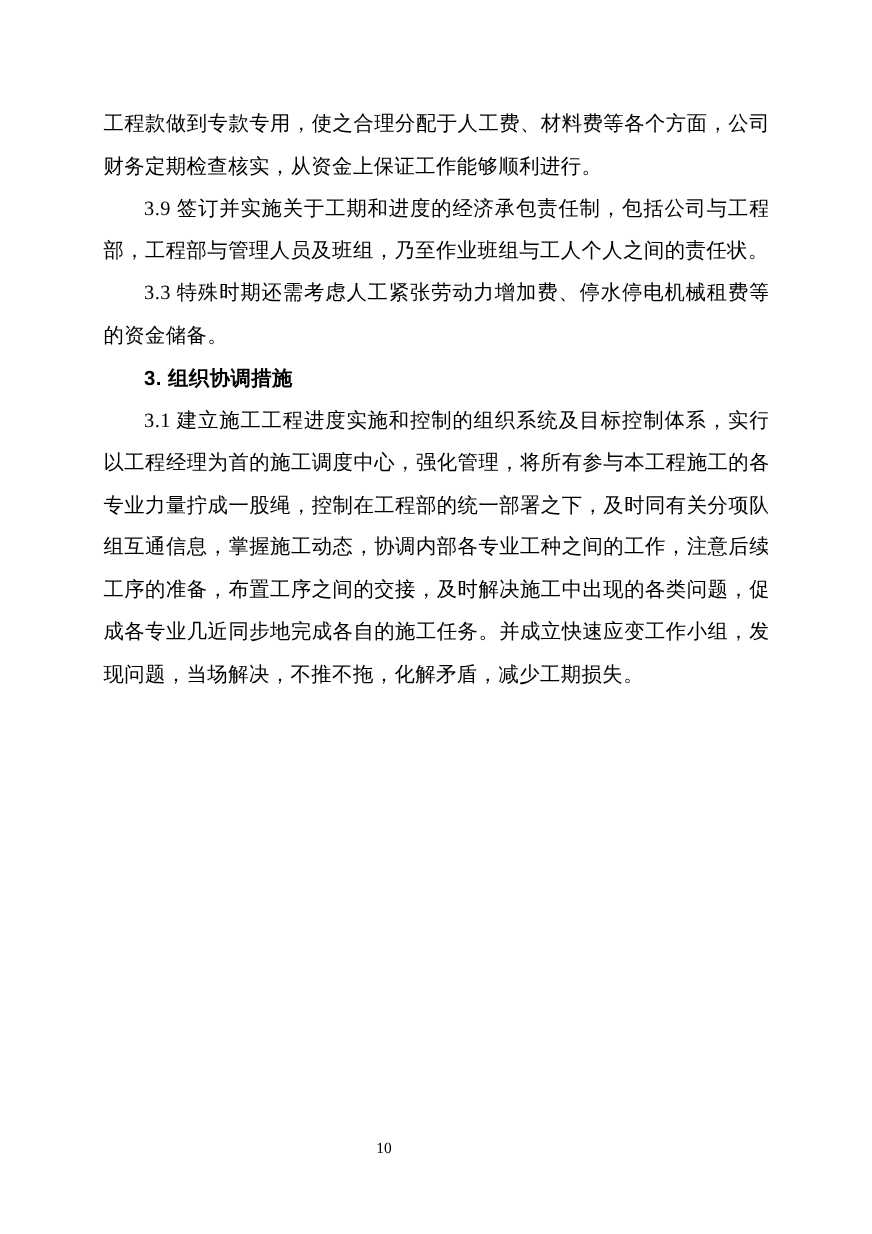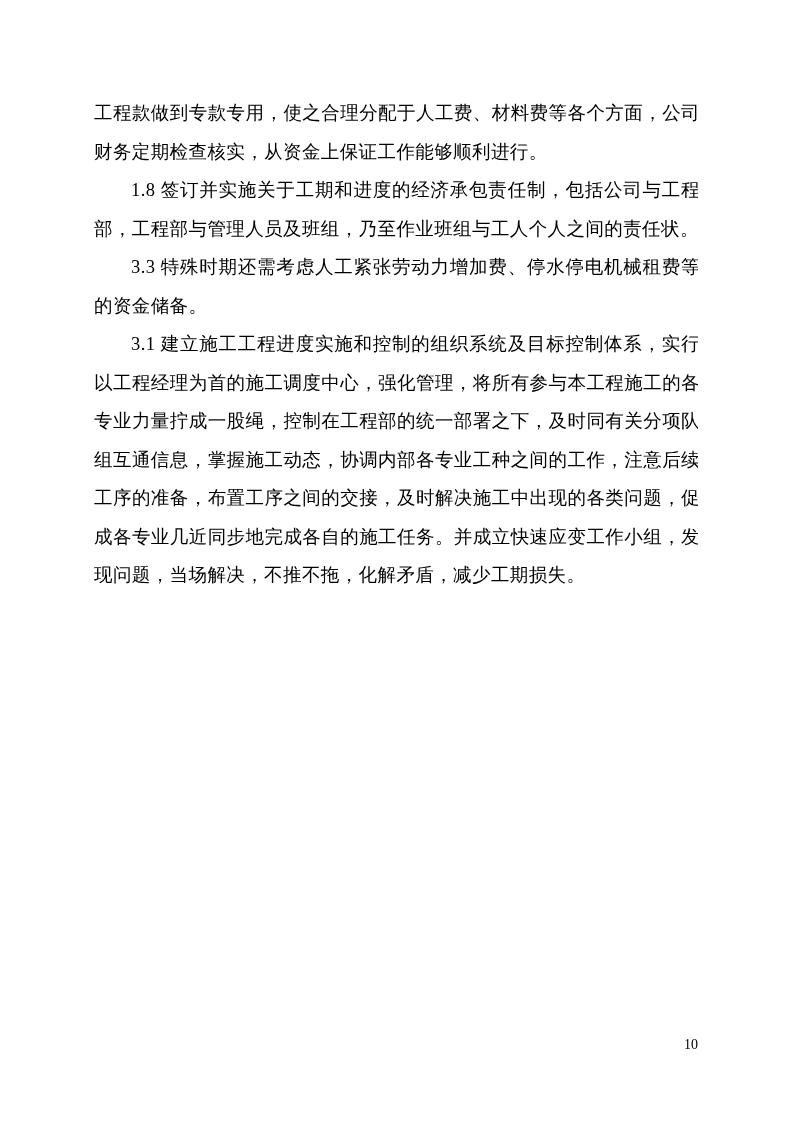--- a/index.html
+++ b/index.html
@@ -42,30 +42,31 @@
     font-size: 18.5px;
     line-height: 38.5px;
     letter-spacing: 0.4px;
     text-indent: 2em;
   }
   .page-number {
     position: absolute;
     left: 0;
     right: 0;
     top: 1036px;
-    text-align: right;
+    text-align: center;
     font-size: 14px;
     line-height: 18px;
     font-family: "Liberation Serif", serif;
   }
 </style>
 </head>
 <body>
 
 <div class="page">
   <div class="content">
     <p class="para no-indent">工程款做到专款专用，使之合理分配于人工费、材料费等各个方面，公司财务定期检查核实，从资金上保证工作能够顺利进行。</p>
-    <p class="para">1.8 签订并实施关于工期和进度的经济承包责任制，包括公司与工程部，工程部与管理人员及班组，乃至作业班组与工人个人之间的责任状。</p>
+    <p class="para">3.9 签订并实施关于工期和进度的经济承包责任制，包括公司与工程部，工程部与管理人员及班组，乃至作业班组与工人个人之间的责任状。</p>
     <p class="para">3.3 特殊时期还需考虑人工紧张劳动力增加费、停水停电机械租费等的资金储备。</p>
+    <h3 class="heading">3. 组织协调措施</h3>
     <p class="para">3.1 建立施工工程进度实施和控制的组织系统及目标控制体系，实行以工程经理为首的施工调度中心，强化管理，将所有参与本工程施工的各专业力量拧成一股绳，控制在工程部的统一部署之下，及时同有关分项队组互通信息，掌握施工动态，协调内部各专业工种之间的工作，注意后续工序的准备，布置工序之间的交接，及时解决施工中出现的各类问题，促成各专业几近同步地完成各自的施工任务。并成立快速应变工作小组，发现问题，当场解决，不推不拖，化解矛盾，减少工期损失。</p>
   </div>
   <div class="page-number">10</div>
 </div>
 
 </body></html>

